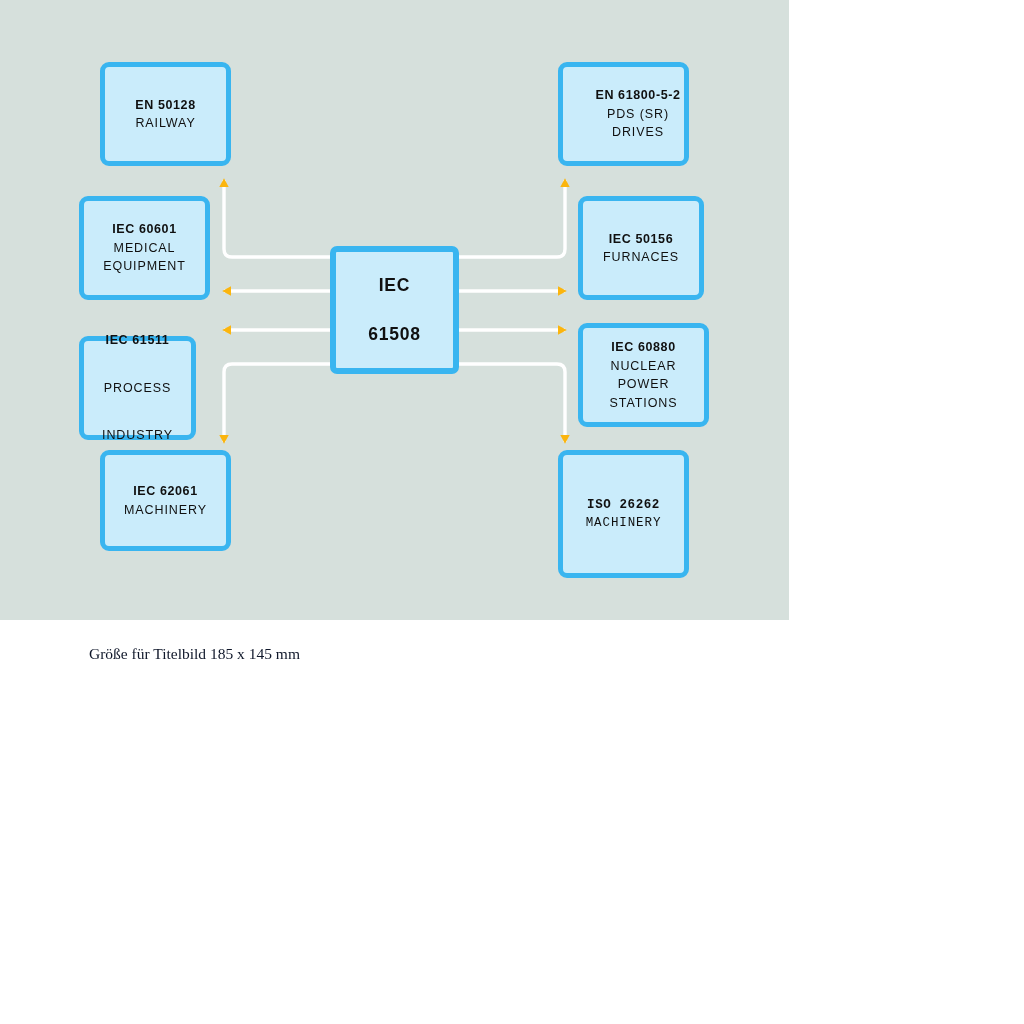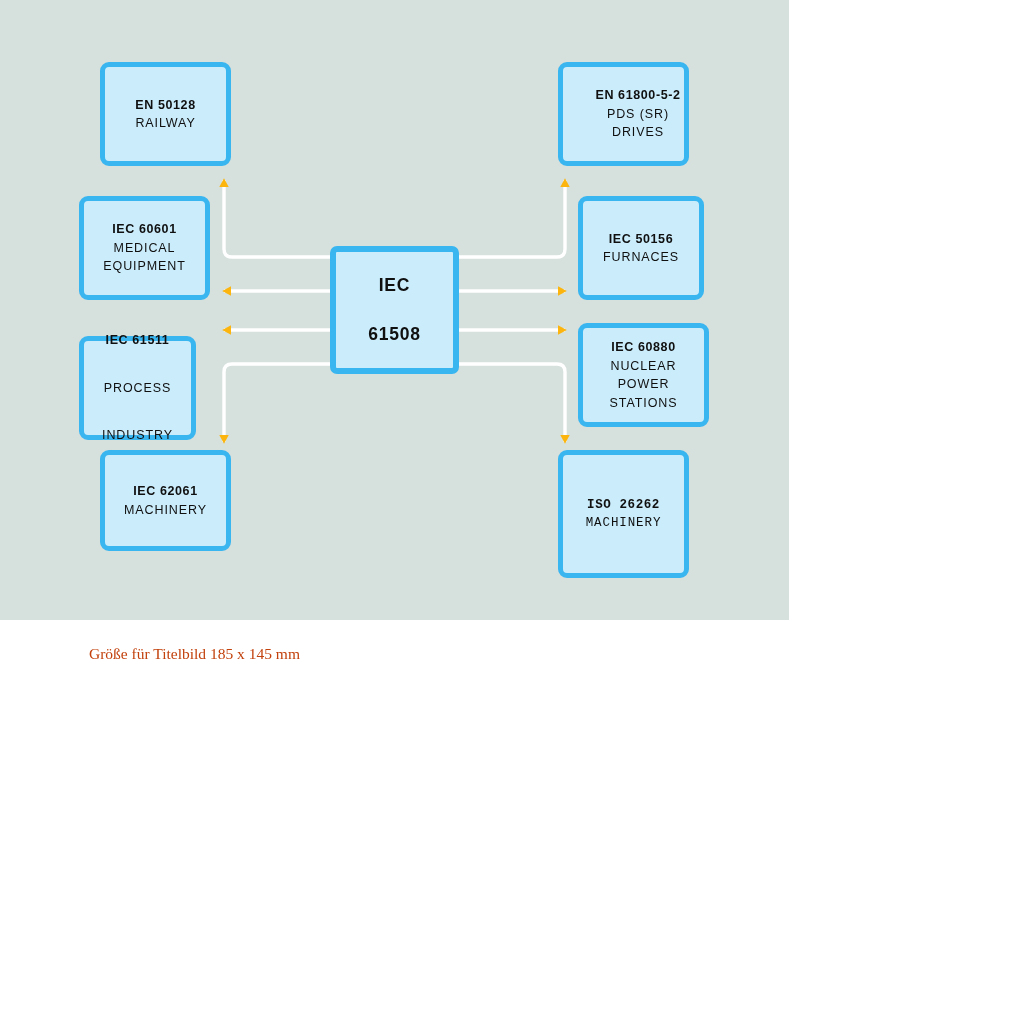--- a/index.html
+++ b/index.html
@@ -81,21 +81,21 @@
     letter-spacing: 0.8px;
     line-height: 1.42;
   }
 
   #caption {
     position: absolute;
     left: 89px;
     top: 645px;
     font-family: "Liberation Serif", serif;
     font-size: 15.5px;
-    color: #c2410c;
+    color: #0f172a;
     white-space: nowrap;
   }
 </style>
 </head>
 <body>
 
 <div id="canvas">
 
   <div id="panel"></div>
 

